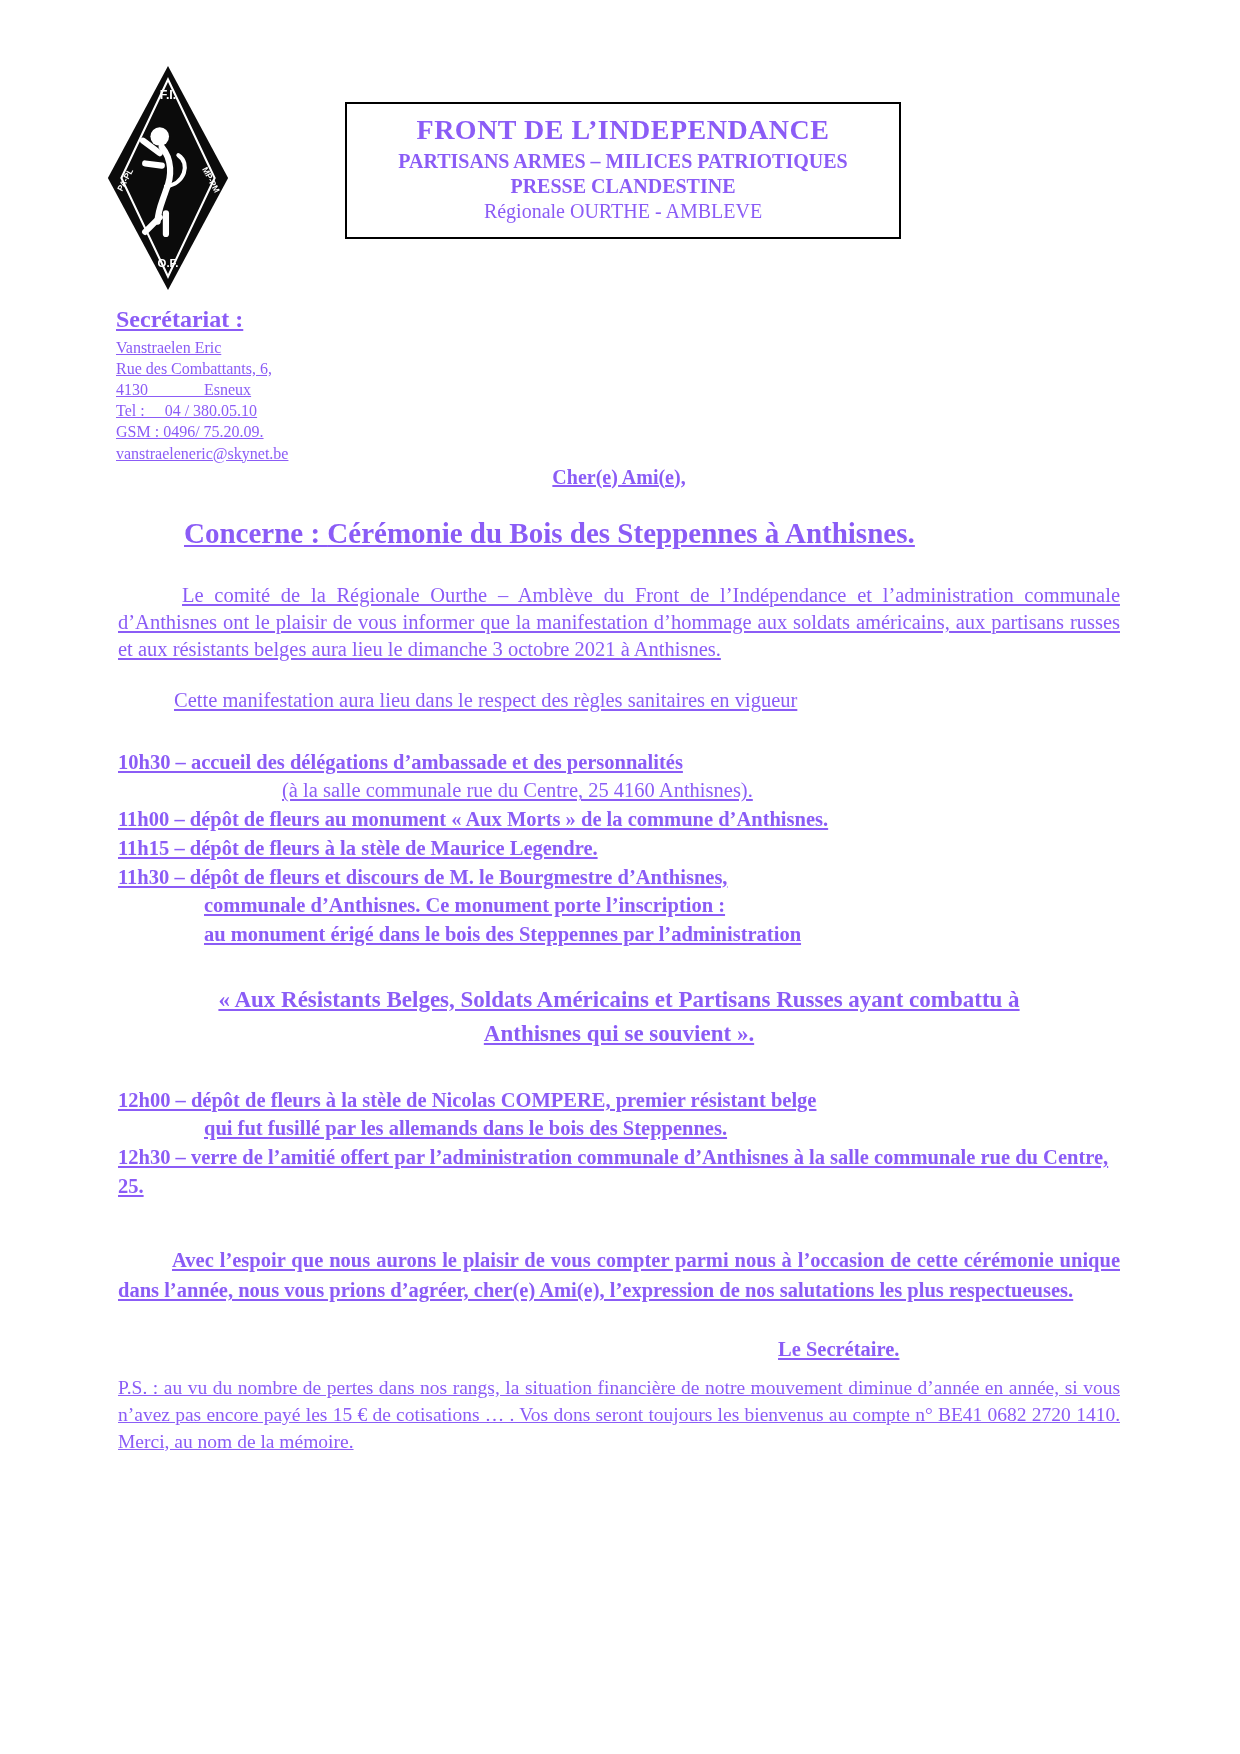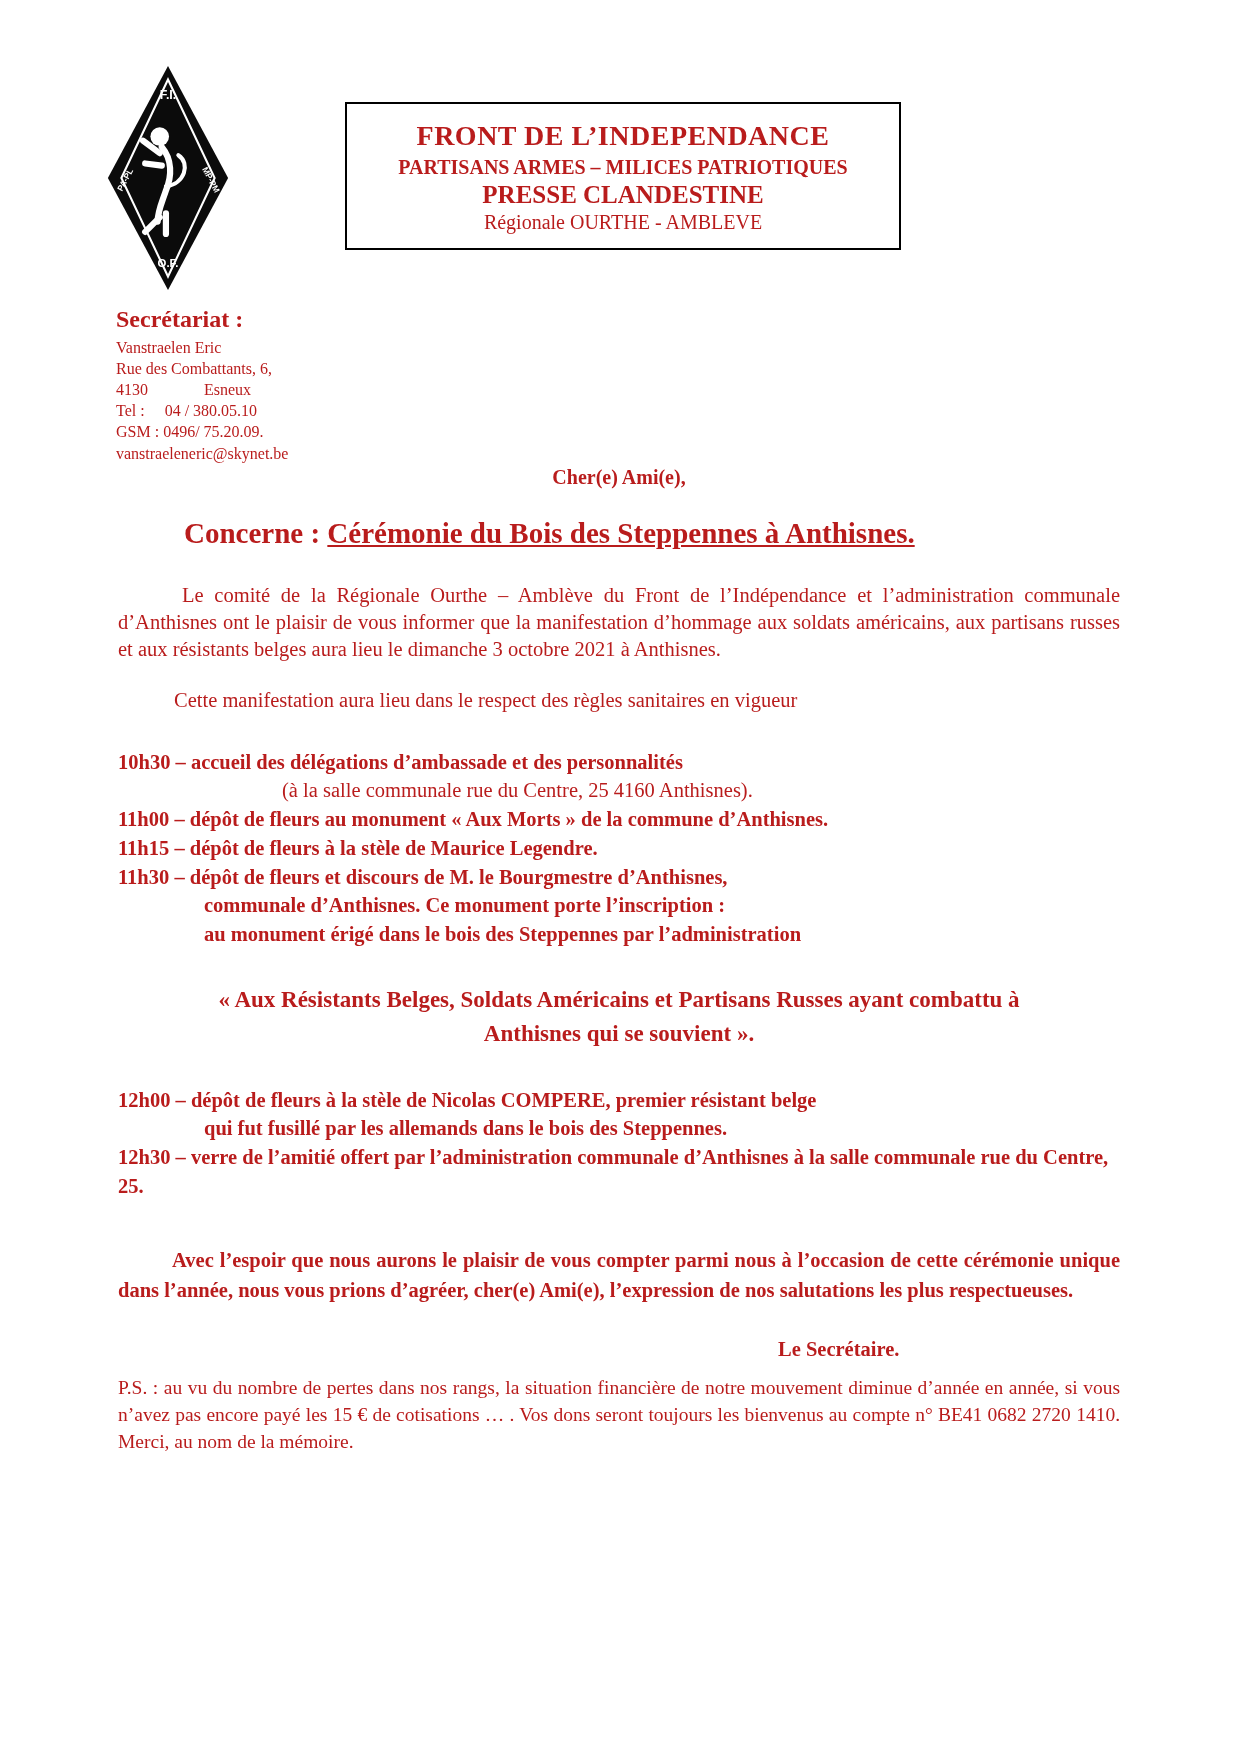--- a/index.html
+++ b/index.html
@@ -1,36 +1,37 @@
 <!DOCTYPE html>
 <html><head>
 <meta charset="utf-8">
 <style>
   html,body { margin:0; padding:0; background:#ffffff; }
   .page {
     position:relative;
     width:1240px;
     min-height:1754px;
     background:#ffffff;
-    color:#b91c1c;
+    color:#8b5cf6;
     font-family:"Liberation Serif", serif;
     overflow:hidden;
+    text-decoration:underline;
   }
   
   .header-area { position:relative; height:300px; }
   .logo { position:absolute; left:104px; top:64px; width:128px; height:228px; }
   .header-box {
     position:absolute; left:345px; top:102px; width:540px;
     border:2px solid #000;
     text-align:center;
-    padding:16px 6px 14px 6px;
+    padding:10px 6px 14px 6px;
   }
   .hb-l1 { font-size:28px; font-weight:bold; letter-spacing:.5px; }
   .hb-l2 { font-size:20px; font-weight:bold; margin-top:4px; }
-  .hb-l3 { font-size:25px; font-weight:bold; margin-top:2px; }
+  .hb-l3 { font-size:20px; font-weight:bold; margin-top:2px; }
   .hb-l4 { font-size:20px; margin-top:2px; }
   
   .secretariat { margin:6px 0 0 116px; }
   .sec-heading { font-size:24px; font-weight:bold; margin-bottom:4px; }
   .sec-line { font-size:16px; line-height:1.32; white-space:pre; }
   .sec-email { font-size:16px; line-height:1.32; }
   
   .content { padding:0 120px 0 118px; }
   .salutation { text-align:center; font-size:20px; font-weight:bold; margin-top:2px; }
   .concerne { margin:28px 0 0 66px; font-size:29px; font-weight:bold; }

